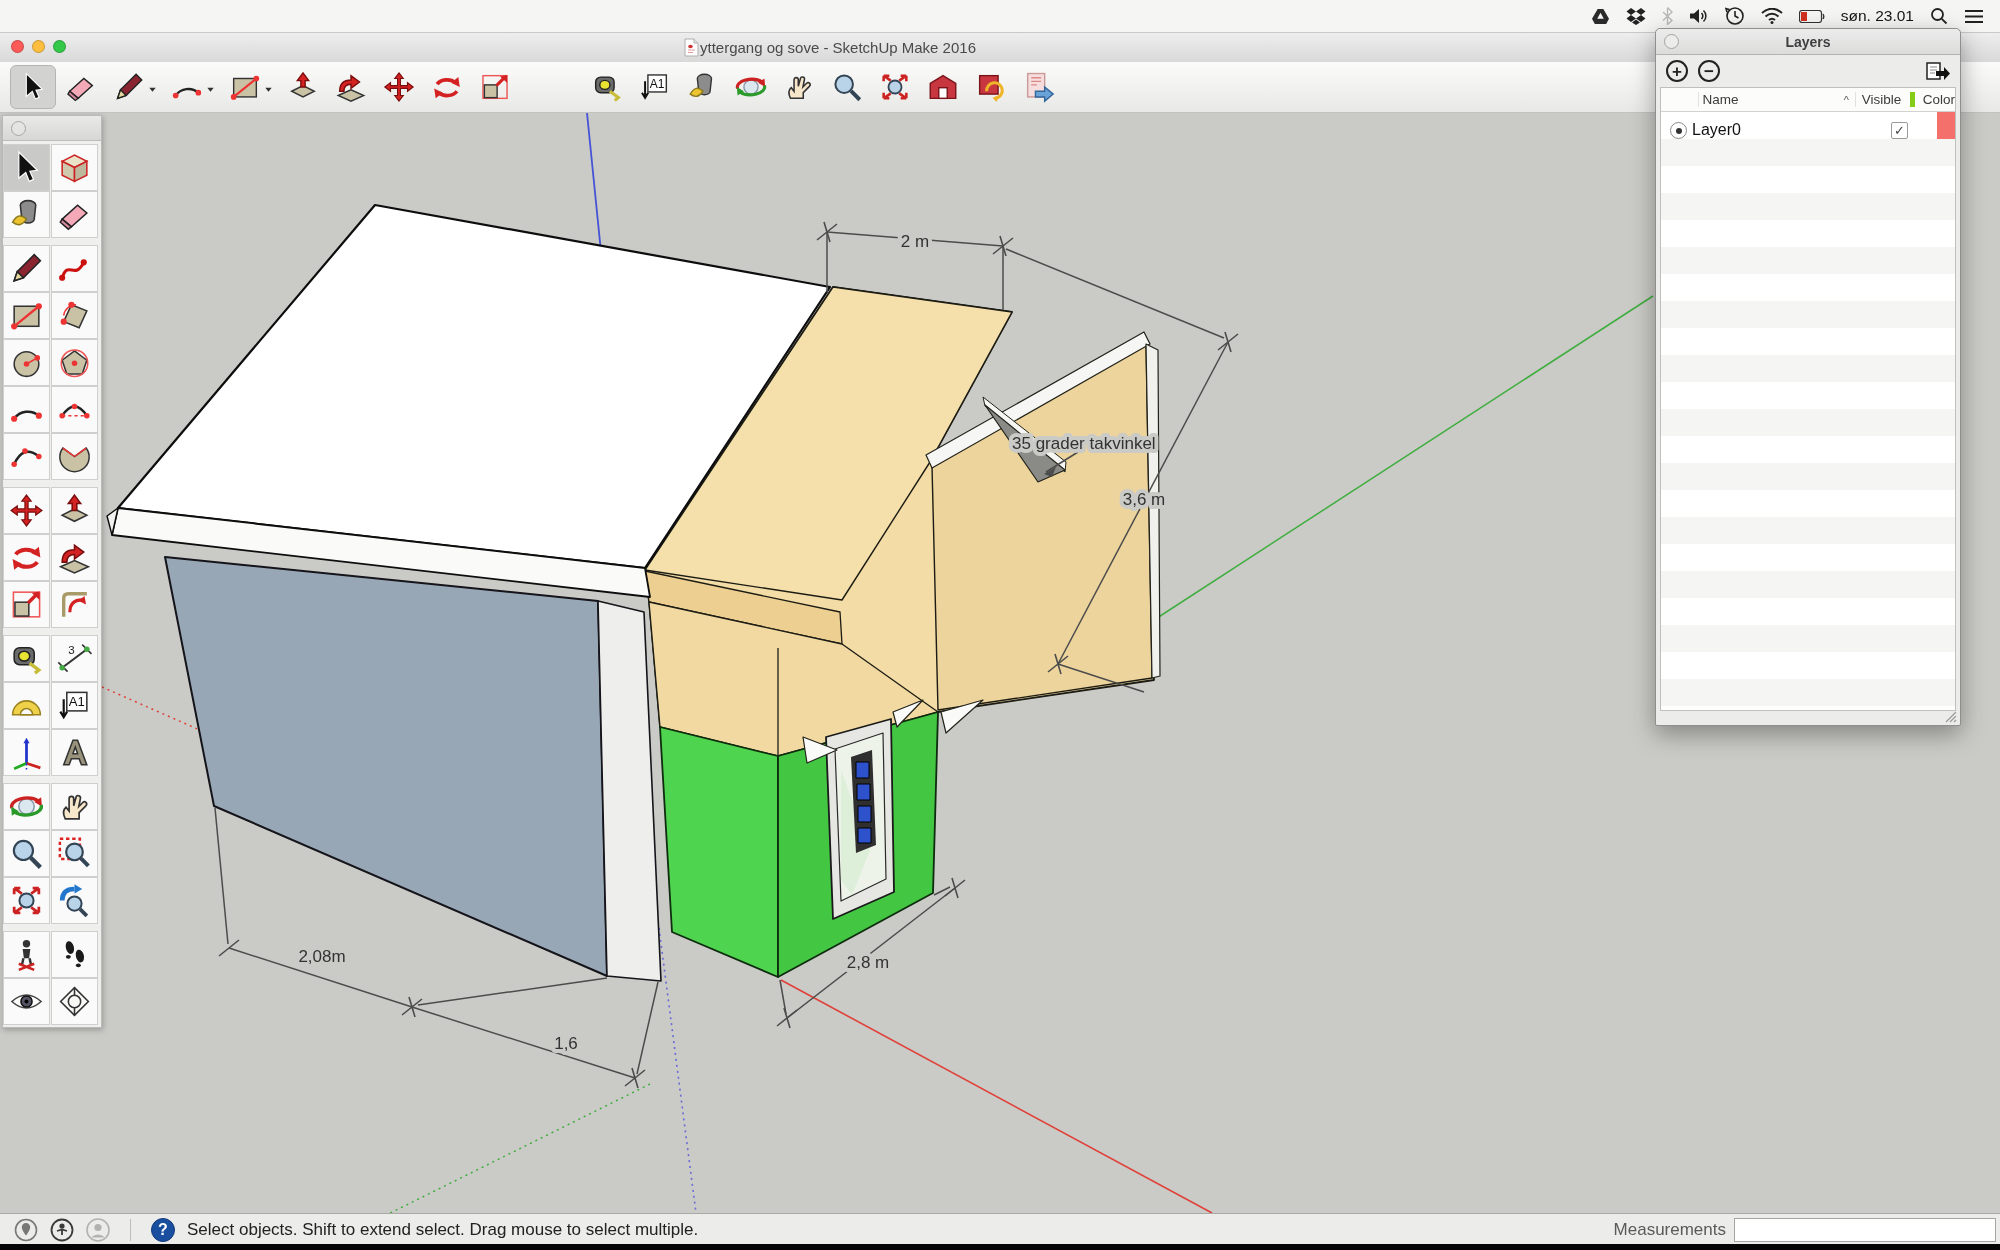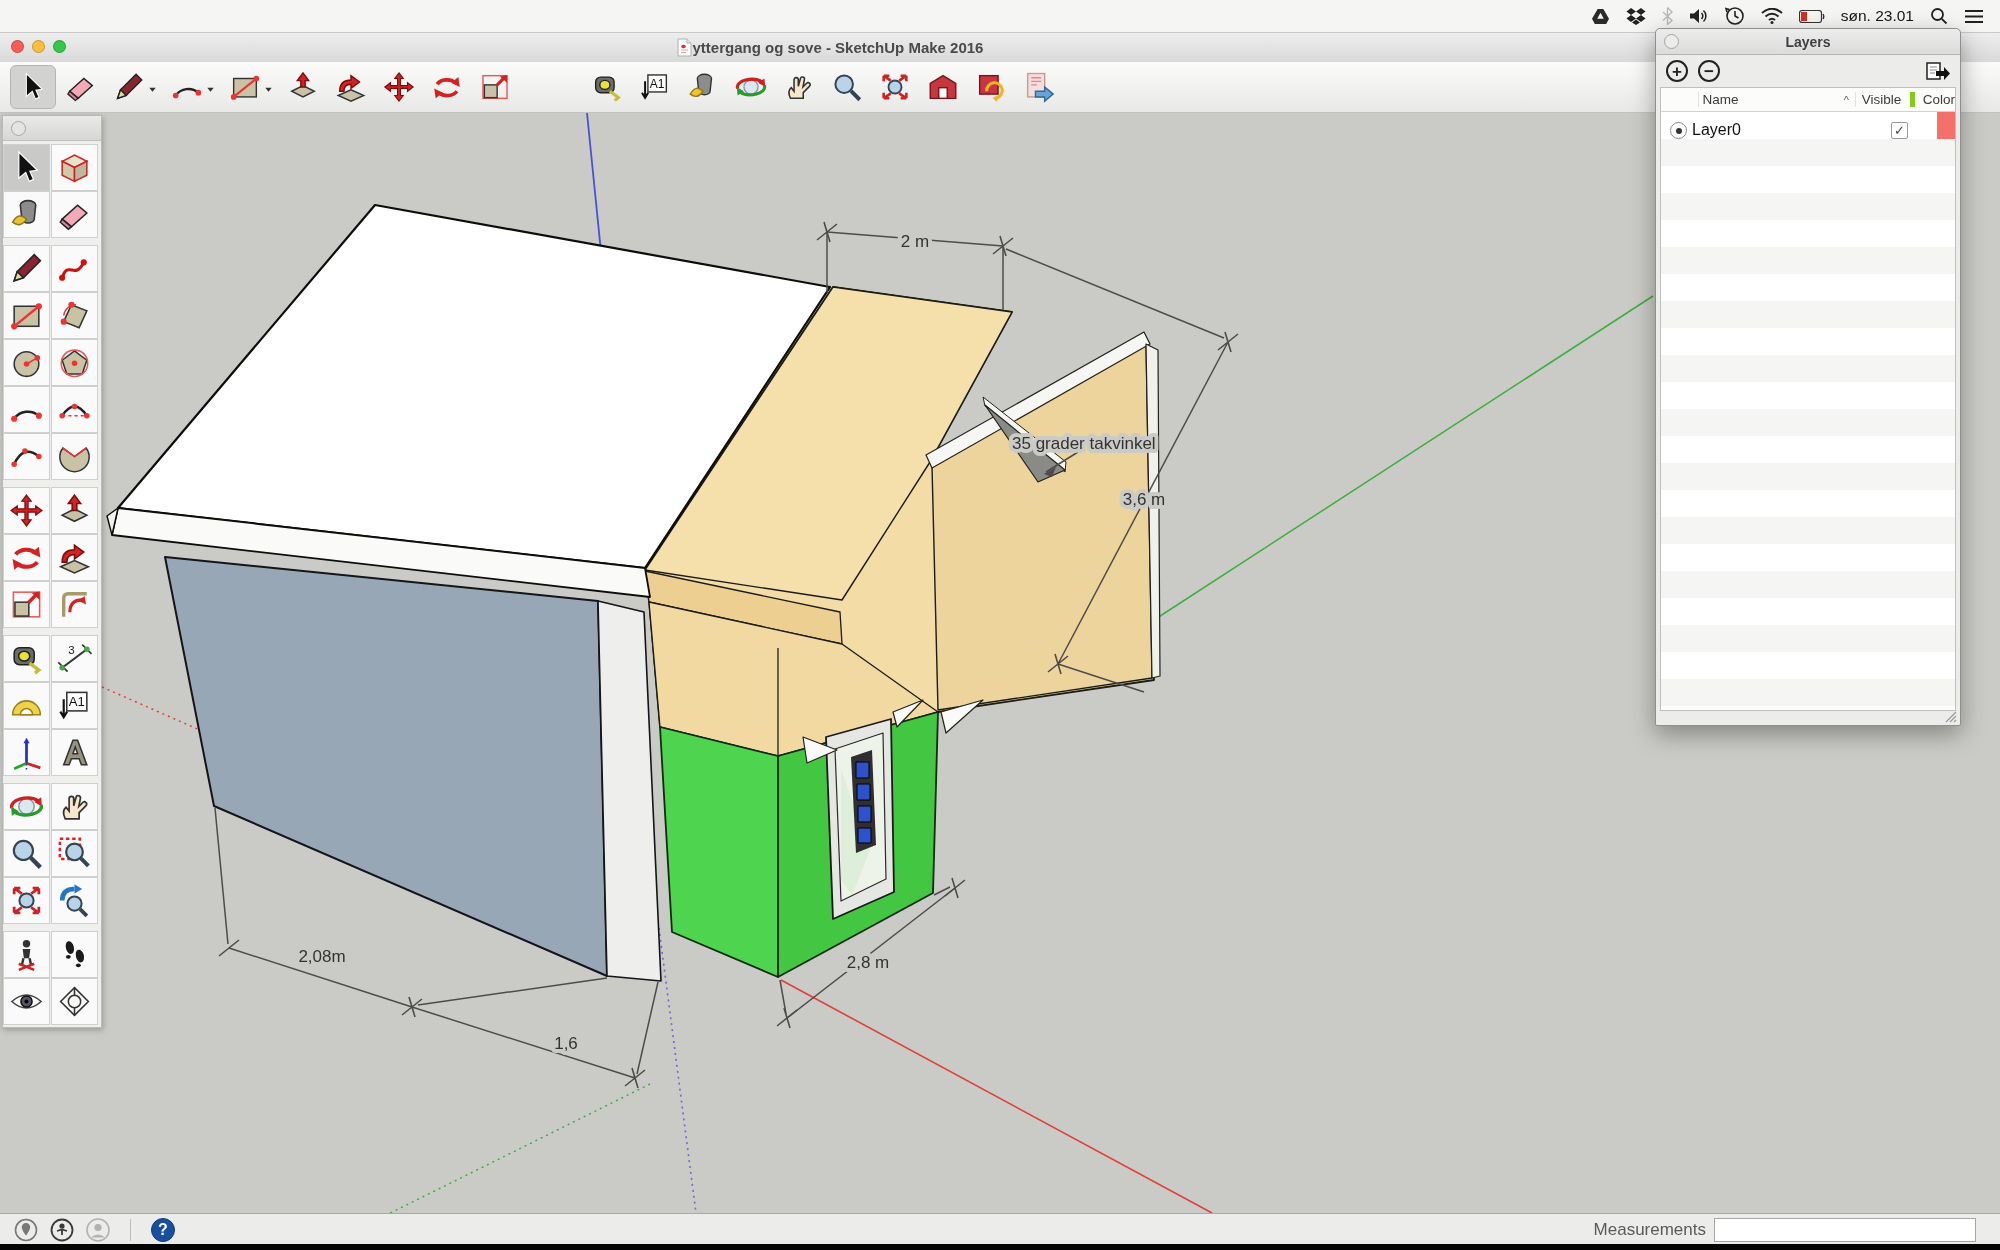--- a/index.html
+++ b/index.html
@@ -15,21 +15,21 @@
   .mb-right{margin-left:auto;display:flex;align-items:center;gap:16px;padding-right:16px;}
   .mb-right svg{display:block;}
   .clock{font-size:15.5px;color:#151515;}
   
   .titlebar{position:absolute;left:0;top:32px;width:2000px;height:30px;
             background:linear-gradient(#eeeeee,#d9d9d9);border-bottom:1px solid #ababab;z-index:5;}
   .traffic{position:absolute;left:11px;top:8px;display:flex;gap:8px;}
   .tl{width:13px;height:13px;border-radius:50%;border:1px solid rgba(0,0,0,.2);box-sizing:border-box;}
   .tl.red{background:#fc5b57}.tl.yel{background:#fdbe3f}.tl.grn{background:#34c84a}
   .wintitle{position:absolute;left:0;right:340px;top:0;height:30px;display:flex;align-items:center;
-            justify-content:center;gap:1px;font-size:15px;color:#4a4a4a;font-weight:bold;}
+            justify-content:center;gap:1px;font-size:15px;color:#4a4a4a;}
   
   .toolbar{position:absolute;left:0;top:62px;width:2000px;height:51px;
            background:linear-gradient(#fbfbfa,#e8e8e6);border-bottom:1px solid #c2c2c0;
            display:flex;align-items:center;padding-left:10px;box-sizing:border-box;z-index:5;}
   .tb-btn{position:relative;width:46px;height:44px;display:flex;align-items:center;justify-content:center;
           border-radius:6px;margin-right:2px;background:transparent;border:none;}
   .tb-btn.active{background:#d2d2d0;border:1px solid #b5b5b3;box-sizing:border-box;}
   .tb-btn svg.ic{width:34px;height:34px;}
   .tb-btn .caret{position:absolute;right:-6px;bottom:14px;width:11px;height:11px;}
   .tb-btn.hascaret{margin-right:12px;}
@@ -87,21 +87,21 @@
   .stripe.odd{background:#f5f5f4;}
   .ly-resize{position:absolute;right:3px;bottom:2px;width:12px;height:12px;}
   
   .statusbar{position:absolute;left:0;top:1213px;width:2000px;height:31px;background:#ececea;
              border-top:1px solid #a9a9a7;display:flex;align-items:center;z-index:6;}
   .sb-icons{display:flex;align-items:center;gap:12px;padding-left:14px;}
   .sb-circ{width:24px;height:24px;border-radius:50%;display:flex;align-items:center;justify-content:center;}
   .sb-divider{width:1px;height:22px;background:#bcbcba;margin:0 8px;}
   .sb-help{background:#1a4fa0;color:#fff;font-weight:bold;font-size:16px;border:1px solid #123a78;box-sizing:border-box;}
   .sb-msg{font-size:17px;color:#222;margin-left:12px;}
-  .sb-right{margin-left:auto;display:flex;align-items:center;padding-right:24px;gap:8px;}
+  .sb-right{margin-left:auto;display:flex;align-items:center;padding-right:4px;gap:8px;}
   .sb-meas-label{font-size:17px;color:#5a5a5a;}
   .sb-meas-input{width:252px;height:22px;border:1px solid #a5a5a3;background:#fff;font-size:15px;
                  font-family:"Liberation Sans",sans-serif;padding:0 4px;}
   .blackstrip{position:absolute;left:0;top:1244px;width:2000px;height:6px;background:#050505;z-index:8;}
 </style>
 </head>
 <body>
 
 <svg width="0" height="0" style="position:absolute">
 <defs>
@@ -866,20 +866,21 @@
       <span class="sb-circ">
         <svg width="24" height="24" viewBox="0 0 24 24">
             <circle cx="12" cy="12" r="11" fill="none" stroke="#b2b2b0" stroke-width="1.6"></circle>
             <circle cx="12" cy="9.5" r="3.6" fill="#b2b2b0"></circle>
             <path d="M5 19.5 Q12 13.5 19 19.5" fill="#b2b2b0"></path>
           </svg>
       </span>
       <span class="sb-divider"></span>
       <span class="sb-circ sb-help">?</span>
     </div>
+    <span class="sb-msg">Select objects. Shift to extend select. Drag mouse to select multiple.</span>
     <div class="sb-right">
       <span class="sb-meas-label">Measurements</span>
       <input class="sb-meas-input" value="" style="">
     </div>
   </div>
   <div class="blackstrip"></div>
 
 </div>
 
 </body></html>

